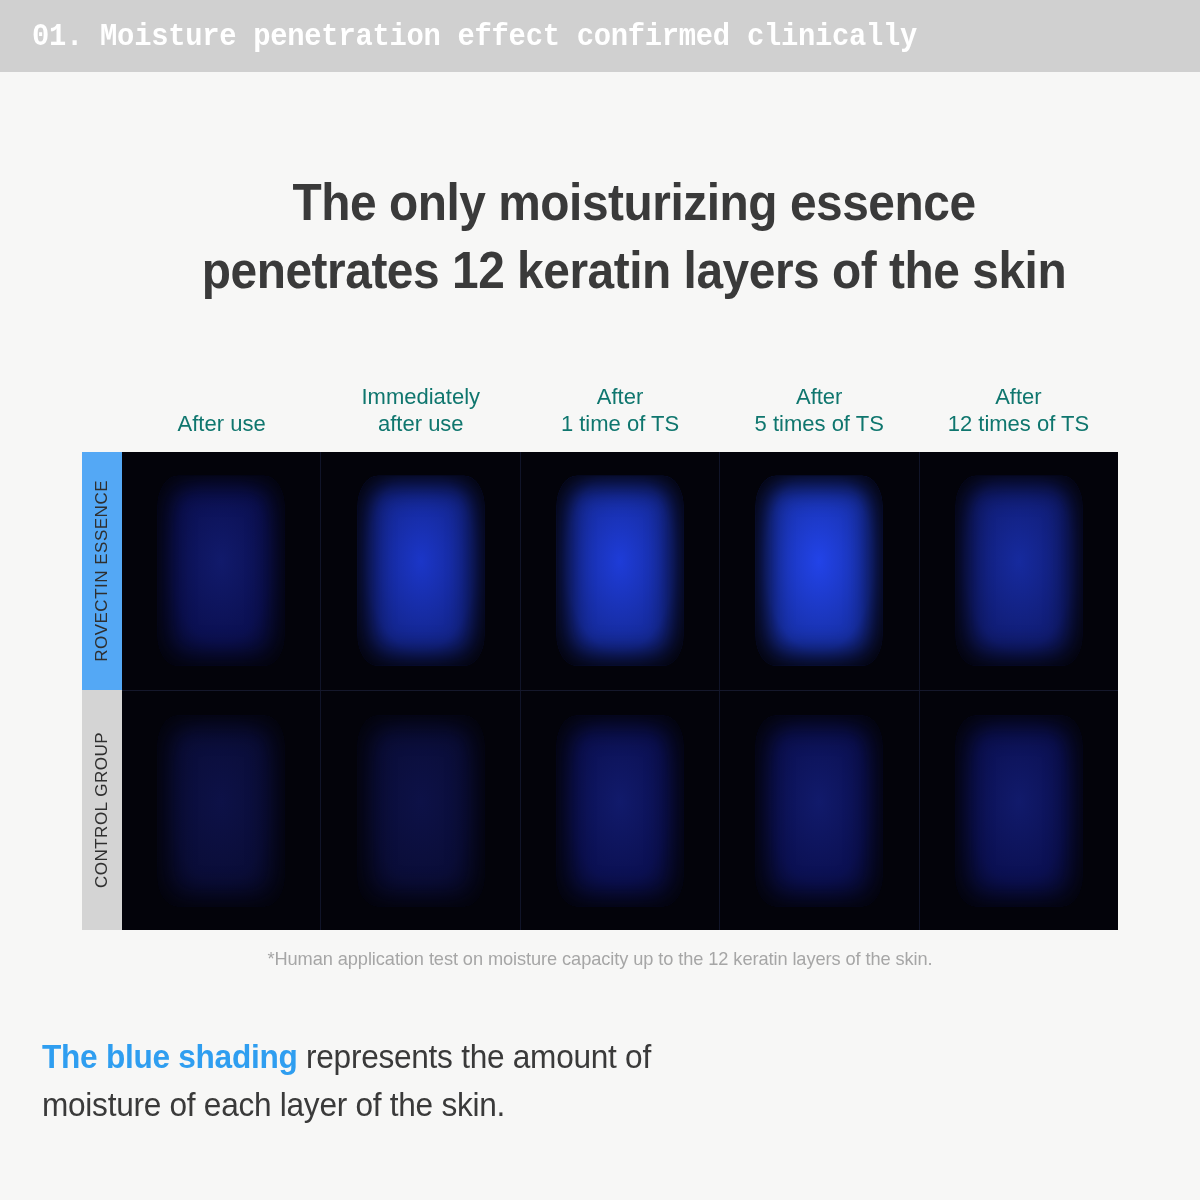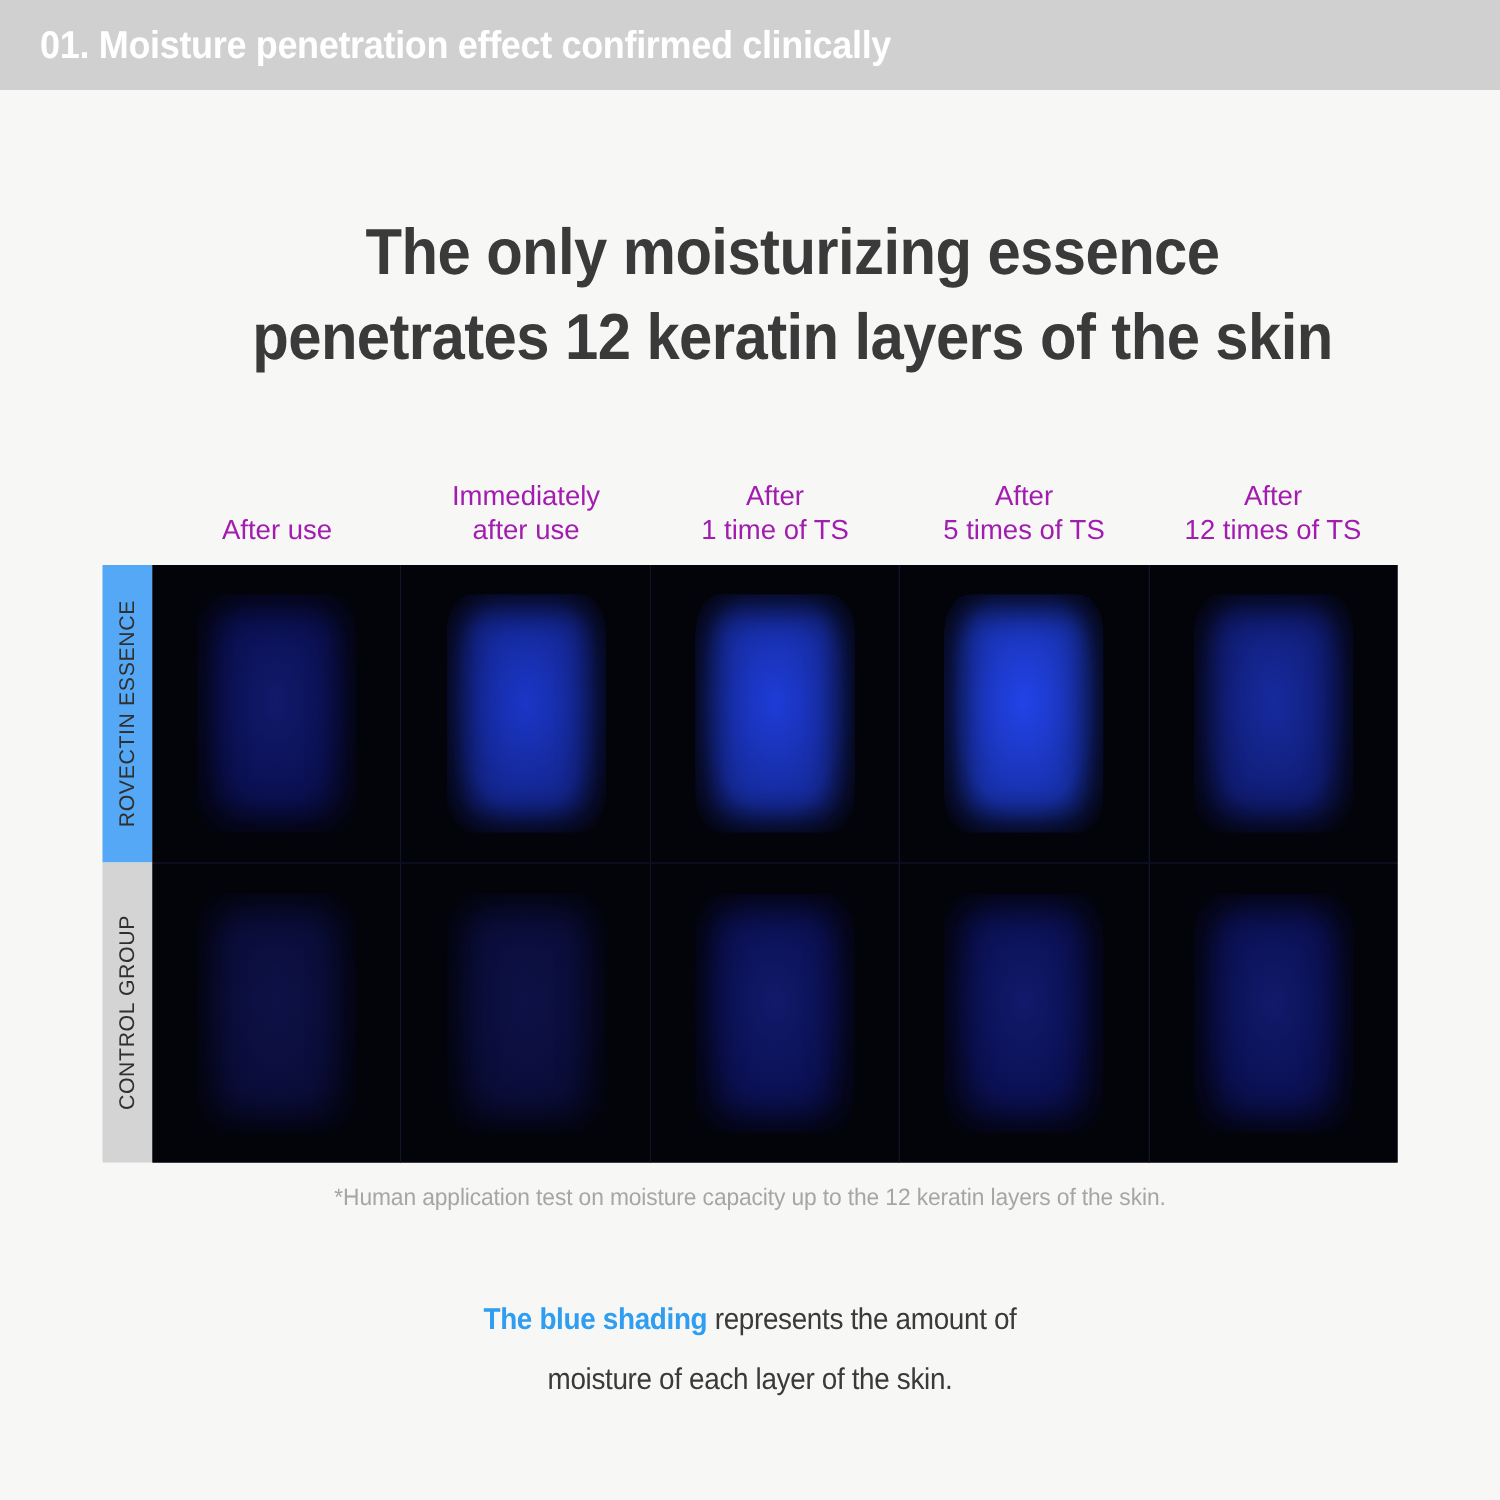--- a/index.html
+++ b/index.html
@@ -22,20 +22,21 @@
 
   
   .banner {
     position: absolute;
     left: 0; top: 0;
     width: 1200px;
     height: 72px;
     background: #d0d0d0;
     display: flex;
     align-items: center;
+    font-family: Liberation Mono, monospace;
   }
   .banner-title {
     margin-left: 32px;
     color: #ffffff;
     font-size: 31px;
     font-weight: 700;
     letter-spacing: -0.3px;
     transform: scaleX(0.93);
     transform-origin: left center;
     white-space: nowrap;
@@ -63,21 +64,21 @@
     left: 122px;
     top: 375px;
     width: 996px;
     display: flex;
     align-items: flex-end;
     height: 62px;
   }
   .col-header {
     flex: 1 1 0;
     text-align: center;
-    color: #a21caf;
+    color: #0f766e;
     font-size: 22px;
     line-height: 27px;
     white-space: pre-line;
   }
 
   
   .grid-wrap {
     position: absolute;
     left: 82px;
     top: 452px;
@@ -172,23 +173,23 @@
     letter-spacing: -0.1px;
     transform: scaleX(0.96);
   }
 
   
   .caption {
     position: absolute;
     left: 0;
     top: 1032px;
     width: 1200px;
-    text-align: center;
+    text-align: left;
     color: #3a3a3a;
-    font-size: 24px;
+    font-size: 34px;
     font-weight: 400;
     line-height: 48px;
     letter-spacing: -0.3px;
   }
   .caption-line { display: block; transform: scaleX(0.93); }
   .caption-accent { color: #2f9ef0; font-weight: 700; }
 </style>
 </head>
 <body>
 

